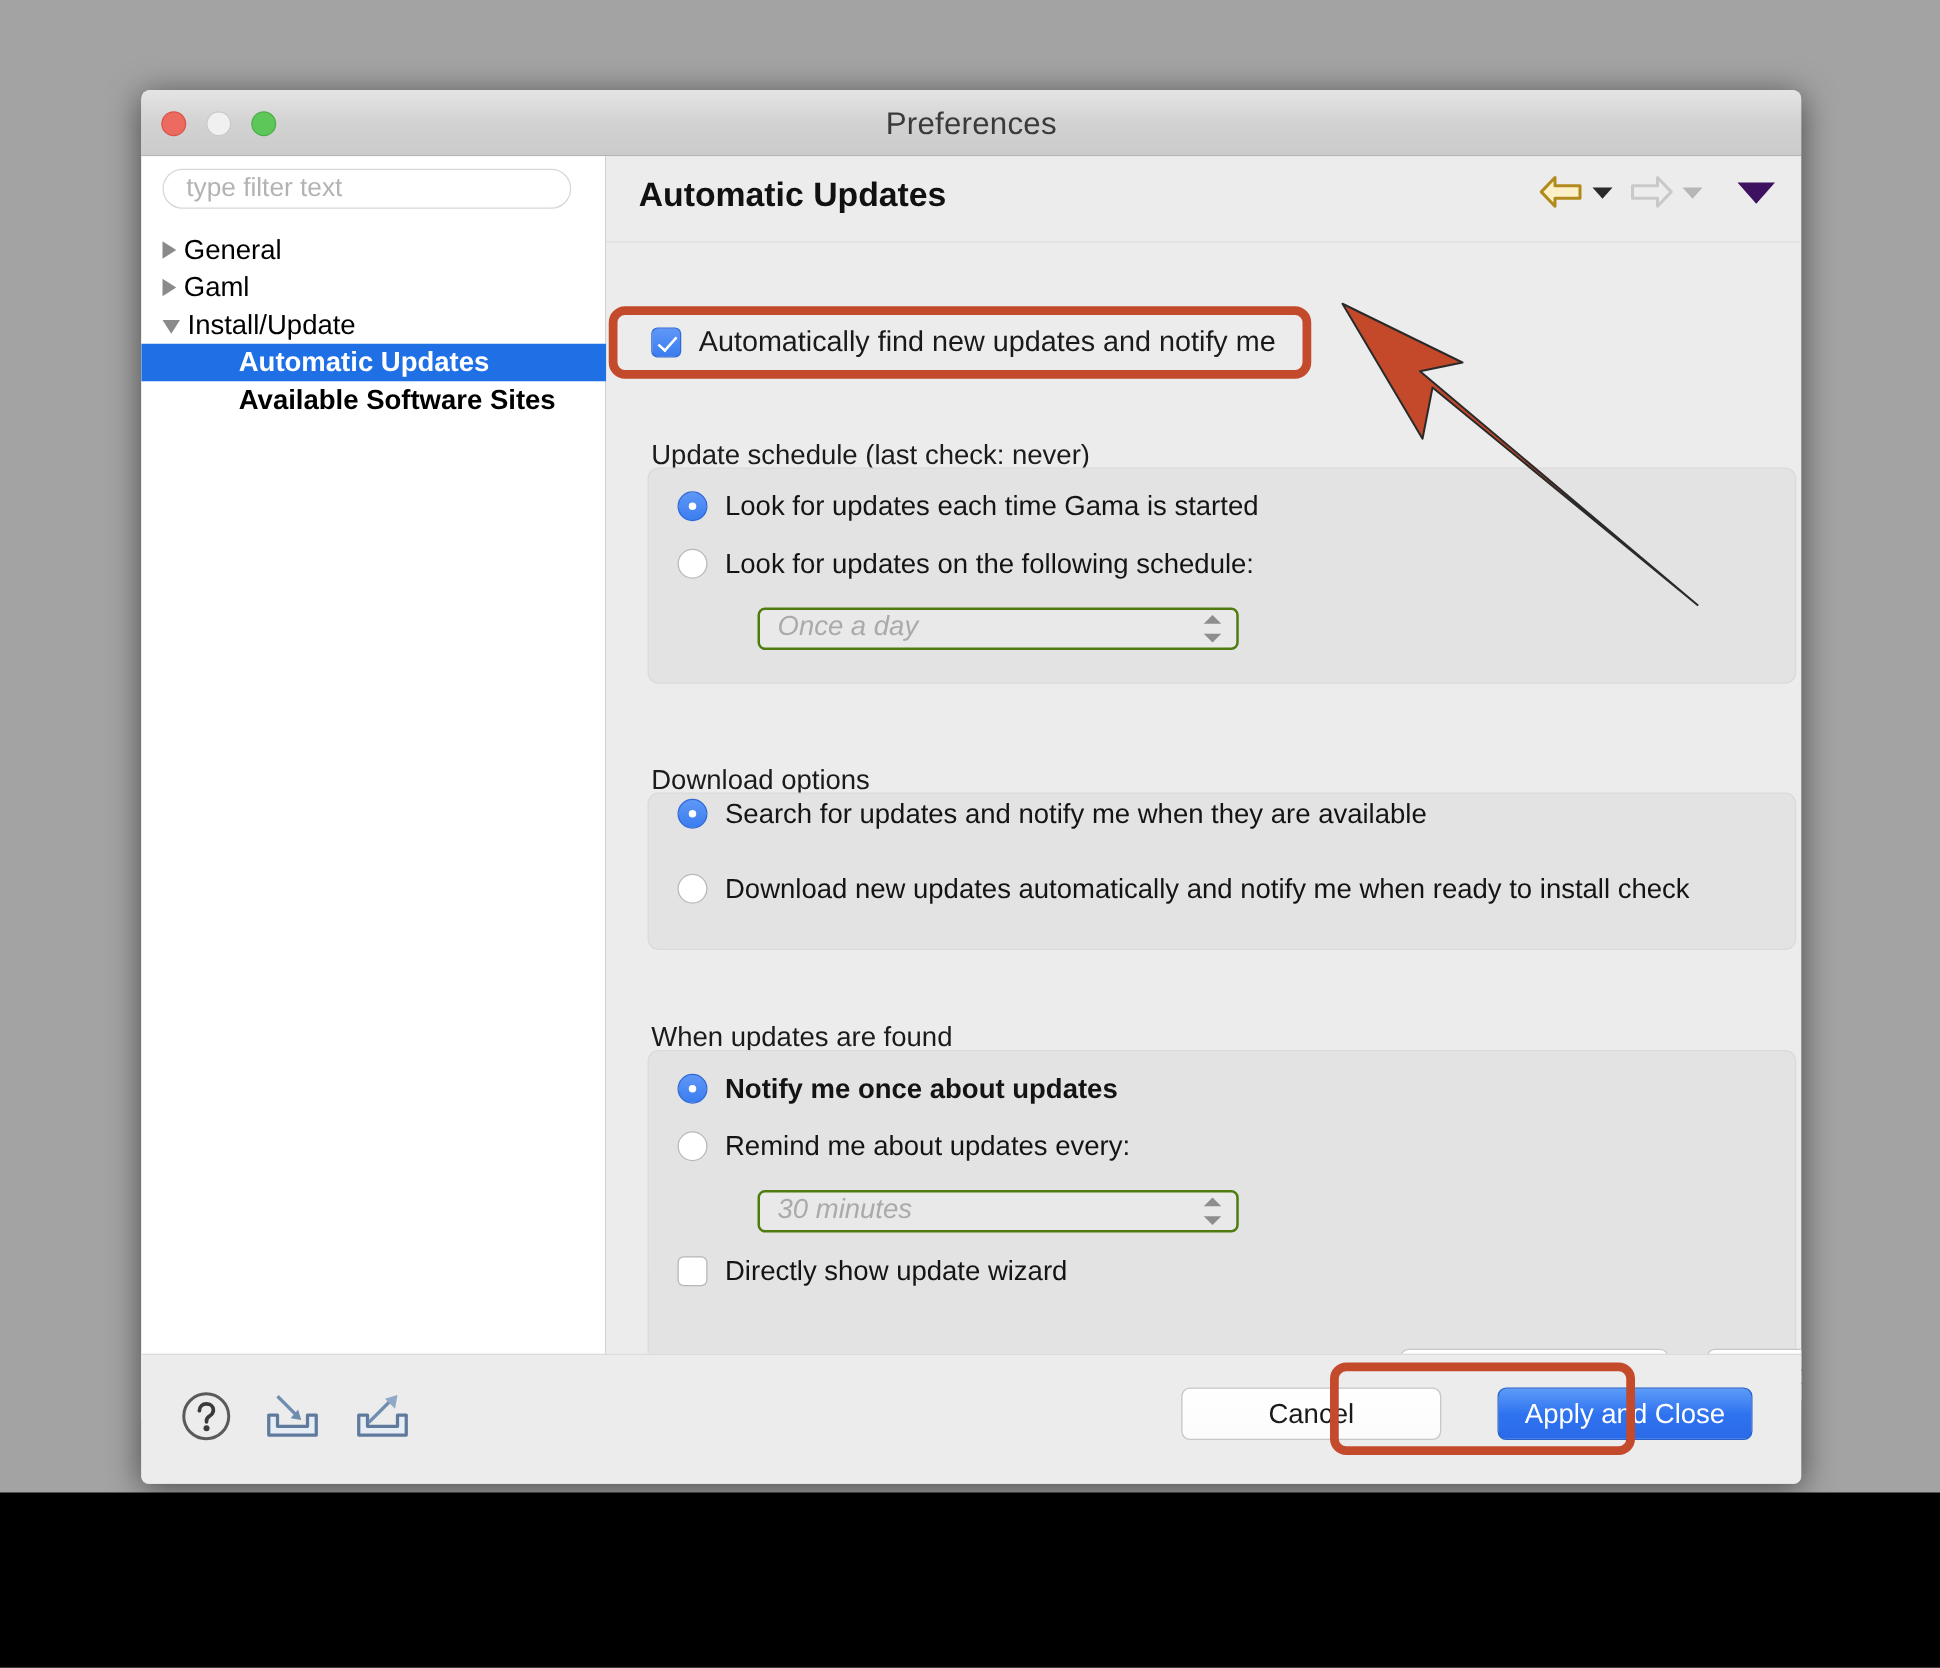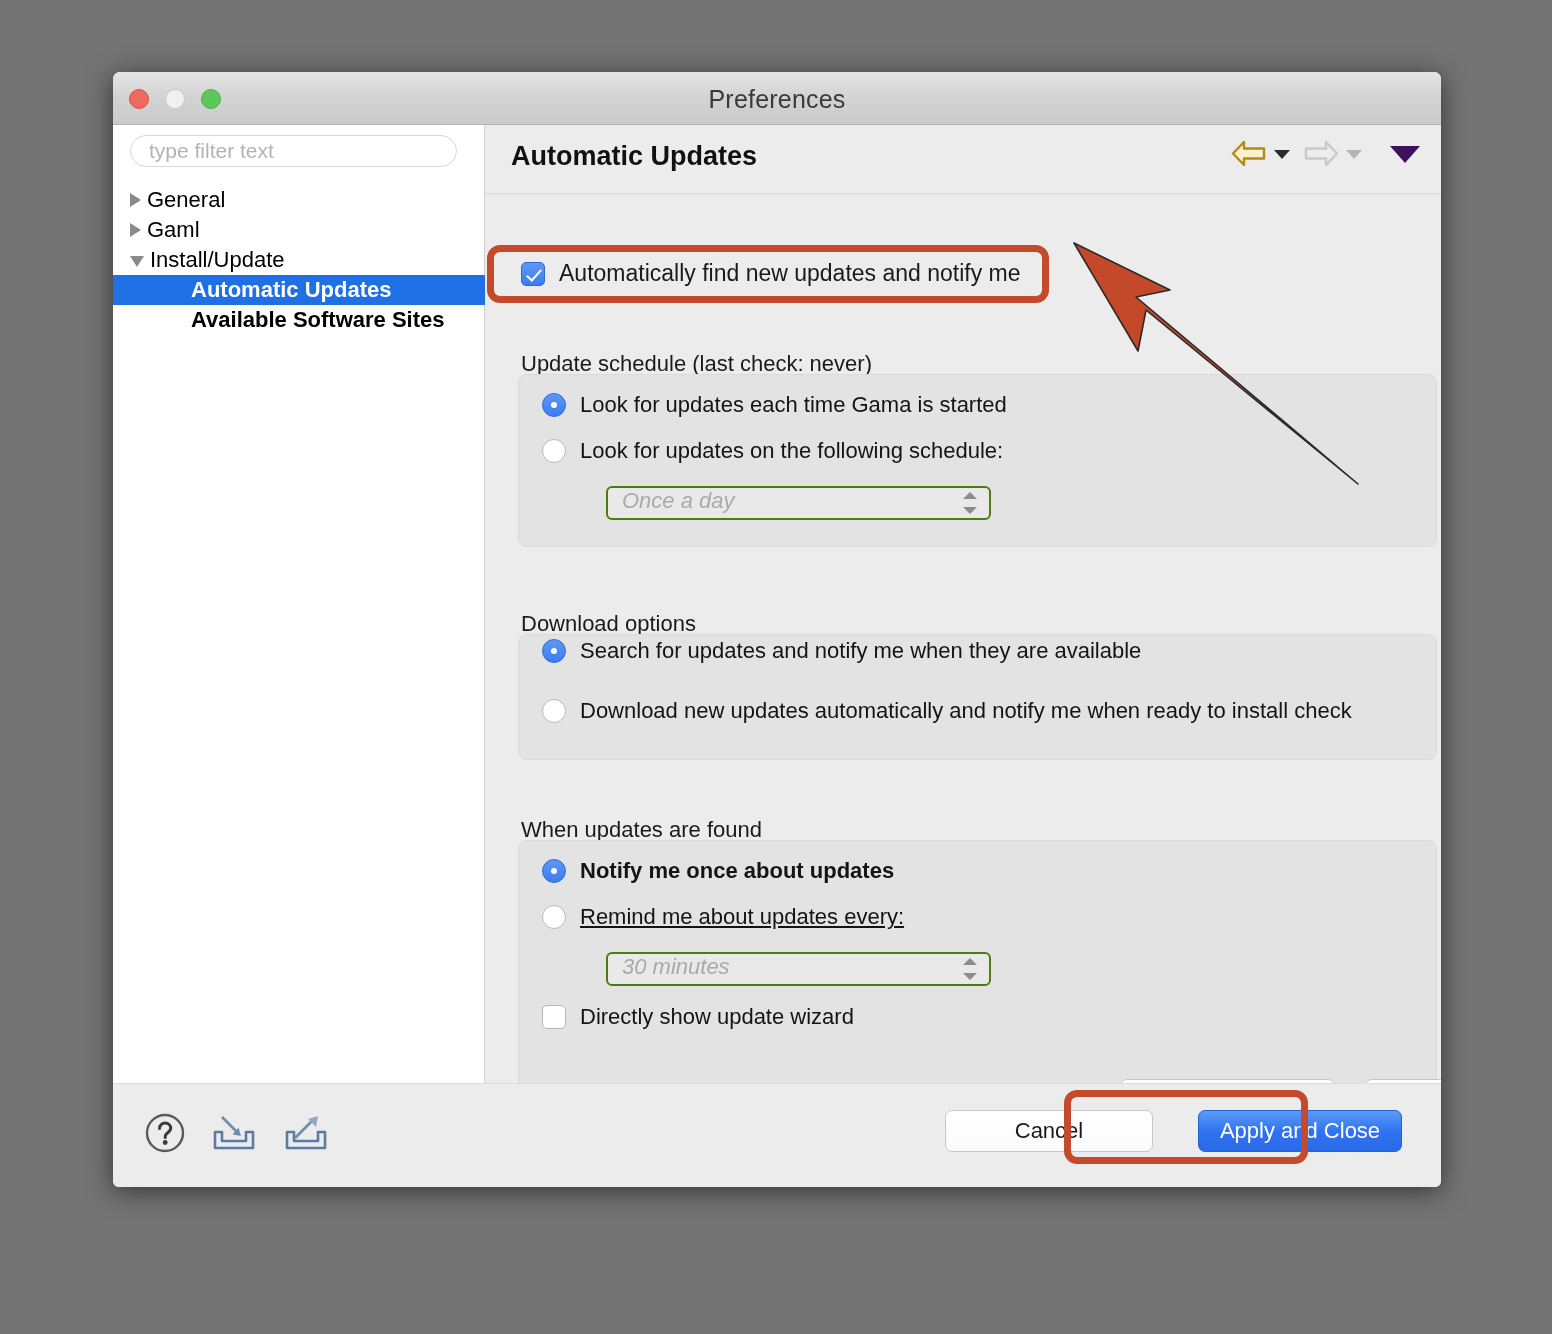--- a/index.html
+++ b/index.html
@@ -8,22 +8,22 @@
     background: #000000;
     width: 1552px;
     height: 1334px;
     overflow: hidden;
     font-family: "Liberation Sans", sans-serif;
   }
 
   #root {
     position: relative;
     width: 1552px;
-    height: 1334px;
-    background: #737373;
+    height: 1194px;
+    background: #a3a3a3;
   }
 
   
   .window {
     position: absolute;
     left: 113px;
     top: 72px;
     width: 1328px;
     height: 1115px;
     background: #ececec;
@@ -484,21 +484,21 @@
           </div>
 
           <div class="group-label" style="left:36px; top:623px;">When updates are found</div>
           <div class="group" style="left:33px; top:646px; width:919px; height:256px;"></div>
 
           <div class="opt-row" style="left:57px; top:664px;font-weight:bold;">
             <span class="radio on"></span>
             <span>Notify me once about updates</span>
           </div>
 
-          <div class="opt-row" style="left:57px; top:710px;text-decoration:underline;">
+          <div class="opt-row" style="left:57px; top:710px;">
             <span class="radio off"></span>
             <span>Remind me about updates every:</span>
           </div>
 
           <div class="combo" style="left:121px; top:758px; width:385px;">
             <span>30 minutes</span>
             <span class="stepper">
               <i class="up"></i>
                 <i class="down"></i>
             </span>

